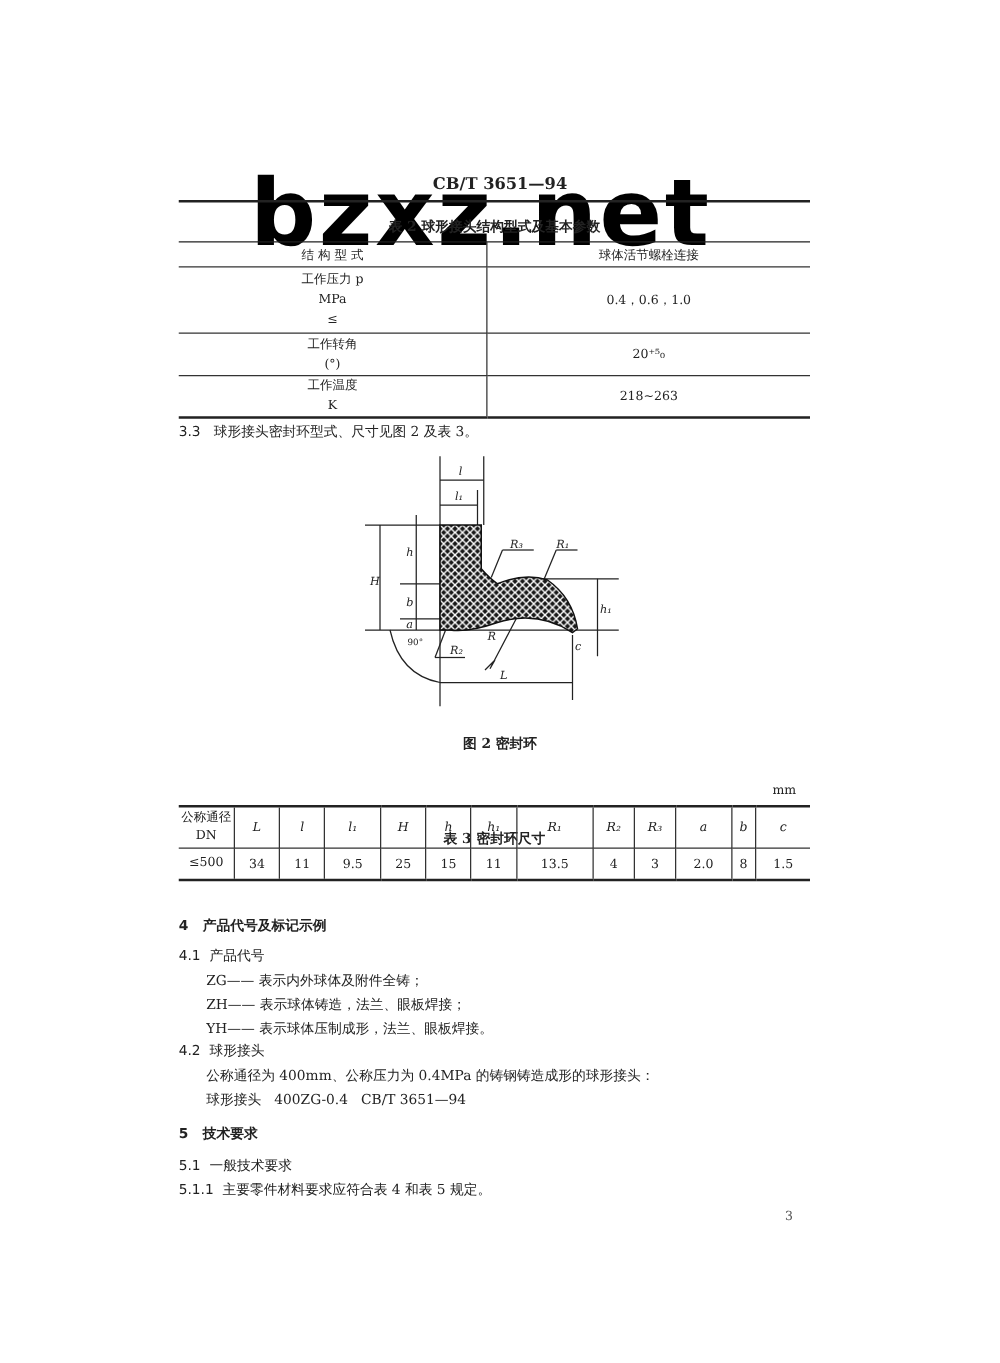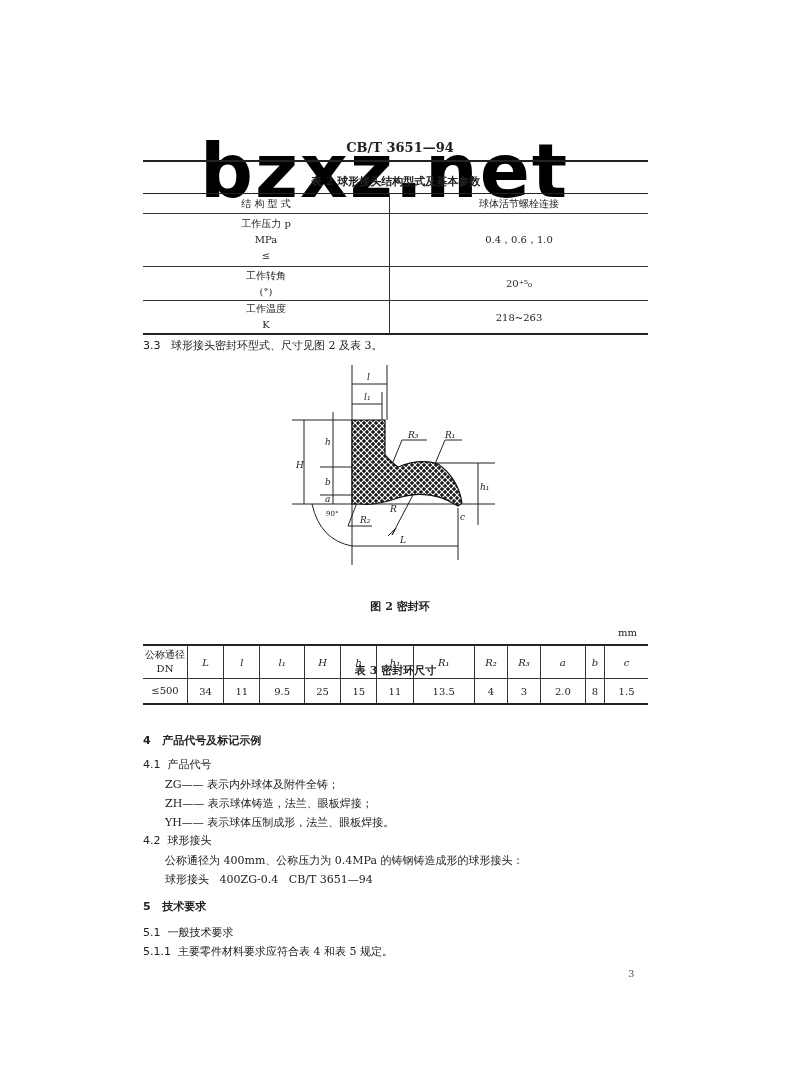--- a/index.html
+++ b/index.html
@@ -122,21 +122,21 @@
       <text x="80" y="163">R₂</text>
       <text x="110" y="152">R</text>
       <text x="200" y="130">h₁</text>
       <text x="180" y="160">c</text>
       <text x="120" y="183">L</text>
       <text x="46" y="156" font-style="normal" font-size="7">90°</text>
     </g>
   </svg>
 </div>
 
-<div class="abs cap" style="left:340px;width:120px;top:587px;margin-top:12px;">图 2   密封环</div>
+<div class="abs cap" style="left:340px;width:120px;top:587px;">图 2   密封环</div>
 
 <div class="abs cap" style="left:143px;width:505px;top:626px;margin-top:37px;">表 3   密封环尺寸</div>
 <div class="abs para" style="left:618px;top:627px;font-size:10px;">mm</div>
 
 <table class="t3">
   <tbody>
       <tr>
     <td><span>公称通径 DN</span></td>
     <td class="it">L</td>
     <td class="it">l</td>

